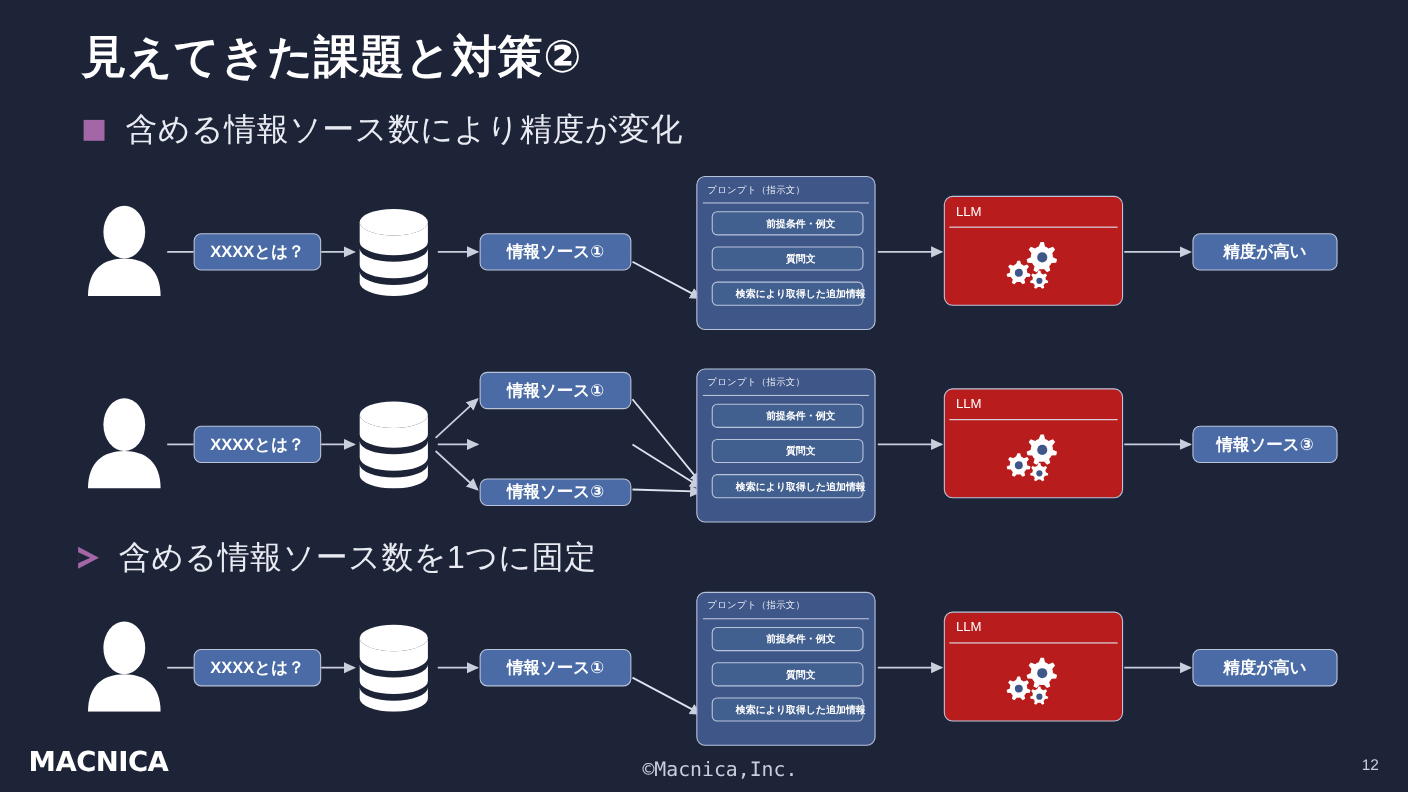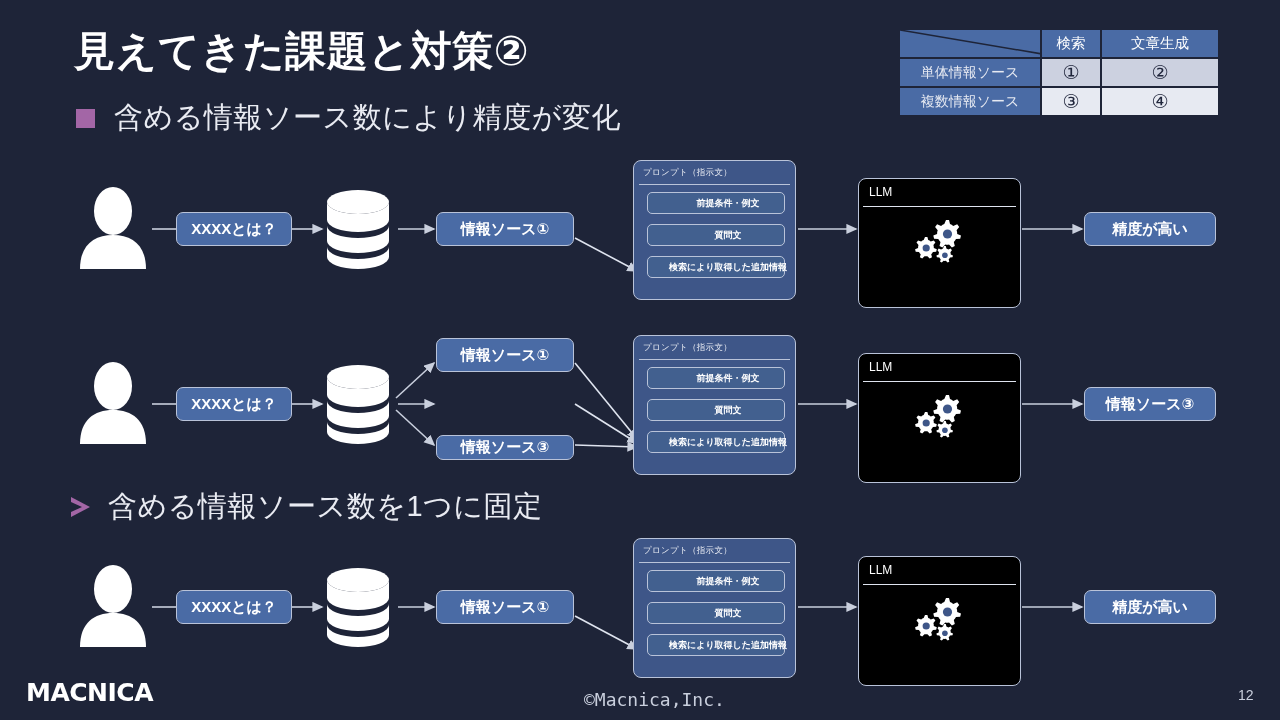--- a/index.html
+++ b/index.html
@@ -187,22 +187,22 @@
     white-space: nowrap;
     padding-left: 24px;
   }
   .pi-1 { top: 31px; }
   .pi-2 { top: 63px; }
   .pi-3 { top: 95px; }
 
   .llm-box {
     position: absolute;
     width: 163px;
-    height: 130px;
-    background: #000000;
+    height: 100px;
+    background: #b91c1c;
     border: 1.4px solid #b9c3d9;
     border-radius: 8px;
     box-sizing: border-box;
   }
   .llm-title {
     position: absolute;
     left: 10px; top: 6px;
     font-size: 12px;
     color: #ffffff;
     font-weight: normal;
@@ -260,43 +260,20 @@
   <div class="bullet-row bullet-1">
     <span class="sq-marker"></span>
     <span class="bullet-text">含める情報ソース数により精度が変化</span>
   </div>
 
   <div class="bullet-row bullet-2">
     <span class="arrow-marker"></span>
     <span class="bullet-text">含める情報ソース数を1つに固定</span>
   </div>
 
-  <table class="matrix">
-    <tbody>
-        <tr>
-      <td class="m-corner">
-        <svg width="160" height="27" viewBox="0 0 160 27">
-          <line x1="0" y1="0" x2="160" y2="27" stroke="#1e2438" stroke-width="1.5"></line>
-        </svg>
-      </td>
-      <td class="m-head">検索</td>
-      <td class="m-head">文章生成</td>
-    </tr>
-    <tr>
-      <td class="m-rowhead">単体情報ソース</td>
-      <td class="m-cell-a">①</td>
-      <td class="m-cell-a">②</td>
-    </tr>
-    <tr>
-      <td class="m-rowhead">複数情報ソース</td>
-      <td class="m-cell-b">③</td>
-      <td class="m-cell-b">④</td>
-    </tr>
-  </tbody>
-    </table>
 
   <div class="flow-row row-1">
     <svg class="conn" width="1280" height="140">
       <defs>
         <marker id="ah" markerWidth="7" markerHeight="7" refX="6" refY="3.2" orient="auto">
           <path d="M0,0 L7,3.2 L0,6.4 z" fill="#c9cfdd"></path>
         </marker>
       </defs>
       <line x1="152" y1="69" x2="176" y2="69" stroke="#c9cfdd" stroke-width="1.6"></line>
       <line x1="292" y1="69" x2="322" y2="69" stroke="#c9cfdd" stroke-width="1.6" marker-end="url(#ah)"></line>

